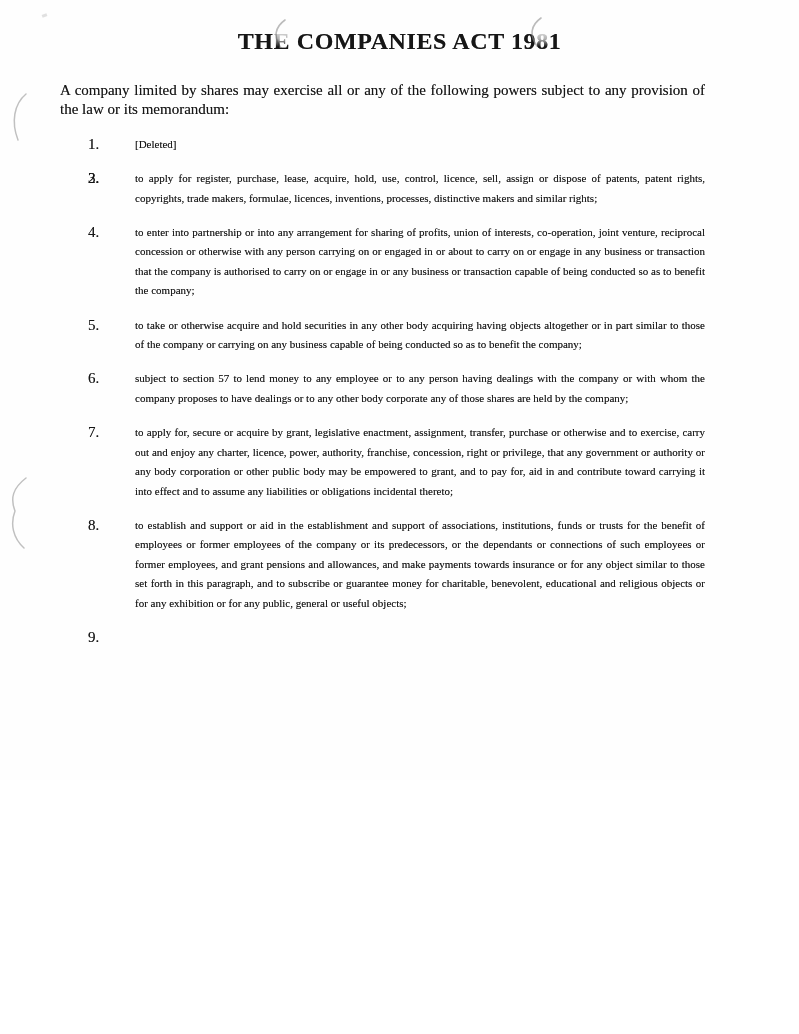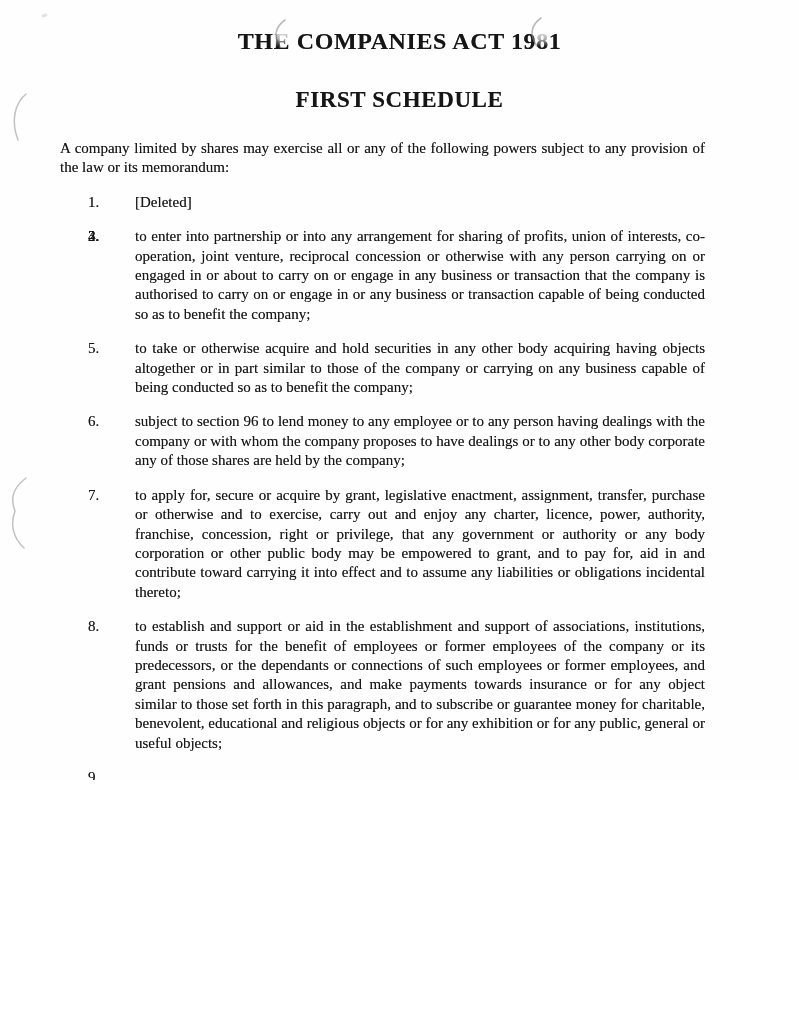--- a/index.html
+++ b/index.html
@@ -52,21 +52,21 @@
   }
   .item .num {
     position: absolute;
     left: 28px;
     top: 0;
     font-size: 15px;
     line-height: 19.4px;
   }
   .item .txt {
     margin-left: 75px;
-    font-size: 15px;
+    font-size: 11px;
     line-height: 19.4px;
     text-align: justify;
   }
   .artifact {
     position: absolute;
     pointer-events: none;
   }
   .artifact svg { display: block; }
   .speck {
     position: absolute;
@@ -103,46 +103,46 @@
     <svg width="30" height="74" viewBox="0 0 30 74">
         <path d="M21,2 C9,14 6,26 12,37 C6,50 9,64 26,71" stroke="#8f8f8f" stroke-width="1.5" fill="none" stroke-linecap="round"></path>
       </svg>
   </div>
   <div class="speck" style="left:42px; top:14px; width:5px; height:3px; opacity:.3; transform:rotate(-20deg);"></div>
   <div class="speck" style="left:34px; top:886px; width:2px; height:6px; opacity:.55; transform:rotate(18deg);"></div>
   <div class="speck" style="left:117px; top:879px; width:1px; height:7px; opacity:.3;"></div>
 
   <h1 class="doc-title"><span>TH</span><span class="faded-char">E</span><span> COMPANIES ACT 19</span><span class="faded-char">8</span><span>1</span></h1>
 
-  <h2 class="schedule-title">FIRST SCHEDULE</h2>
 
   <p class="intro">A company limited by shares may exercise all or any of the following powers subject to any provision of the law or its memorandum:</p>
 
   <div class="powers-list" id="powers-list">
       <div class="item">
         <span class="num">1.</span>
         <div class="txt">[Deleted]</div>
       </div>
       <div class="item">
         <span class="num">2.</span>
       </div>
       <div class="item">
         <span class="num">3.</span>
+        <div class="txt">to apply for register, purchase, lease, acquire, hold, use, control, licence, sell, assign or dispose of patents, patent rights, copyrights, trade makers, formulae, licences, inventions, processes, distinctive makers and similar rights;</div>
       </div>
       <div class="item">
         <span class="num">4.</span>
         <div class="txt">to enter into partnership or into any arrangement for sharing of profits, union of interests, co-operation, joint venture, reciprocal concession or otherwise with any person carrying on or engaged in or about to carry on or engage in any business or transaction that the company is authorised to carry on or engage in or any business or transaction capable of being conducted so as to benefit the company;</div>
       </div>
       <div class="item">
         <span class="num">5.</span>
         <div class="txt">to take or otherwise acquire and hold securities in any other body acquiring having objects altogether or in part similar to those of the company or carrying on any business capable of being conducted so as to benefit the company;</div>
       </div>
       <div class="item">
         <span class="num">6.</span>
-        <div class="txt">subject to section 96 to lend money to any employee or to any person having dealings with the company or with whom the company proposes to have dealings or to any other body corporate any of those shares are held by the company;</div>
+        <div class="txt">subject to section 57 to lend money to any employee or to any person having dealings with the company or with whom the company proposes to have dealings or to any other body corporate any of those shares are held by the company;</div>
       </div>
       <div class="item">
         <span class="num">7.</span>
         <div class="txt">to apply for, secure or acquire by grant, legislative enactment, assignment, transfer, purchase or otherwise and to exercise, carry out and enjoy any charter, licence, power, authority, franchise, concession, right or privilege, that any government or authority or any body corporation or other public body may be empowered to grant, and to pay for, aid in and contribute toward carrying it into effect and to assume any liabilities or obligations incidental thereto;</div>
       </div>
       <div class="item">
         <span class="num">8.</span>
         <div class="txt">to establish and support or aid in the establishment and support of associations, institutions, funds or trusts for the benefit of employees or former employees of the company or its predecessors, or the dependants or connections of such employees or former employees, and grant pensions and allowances, and make payments towards insurance or for any object similar to those set forth in this paragraph, and to subscribe or guarantee money for charitable, benevolent, educational and religious objects or for any exhibition or for any public, general or useful objects;</div>
       </div>
       <div class="item">

